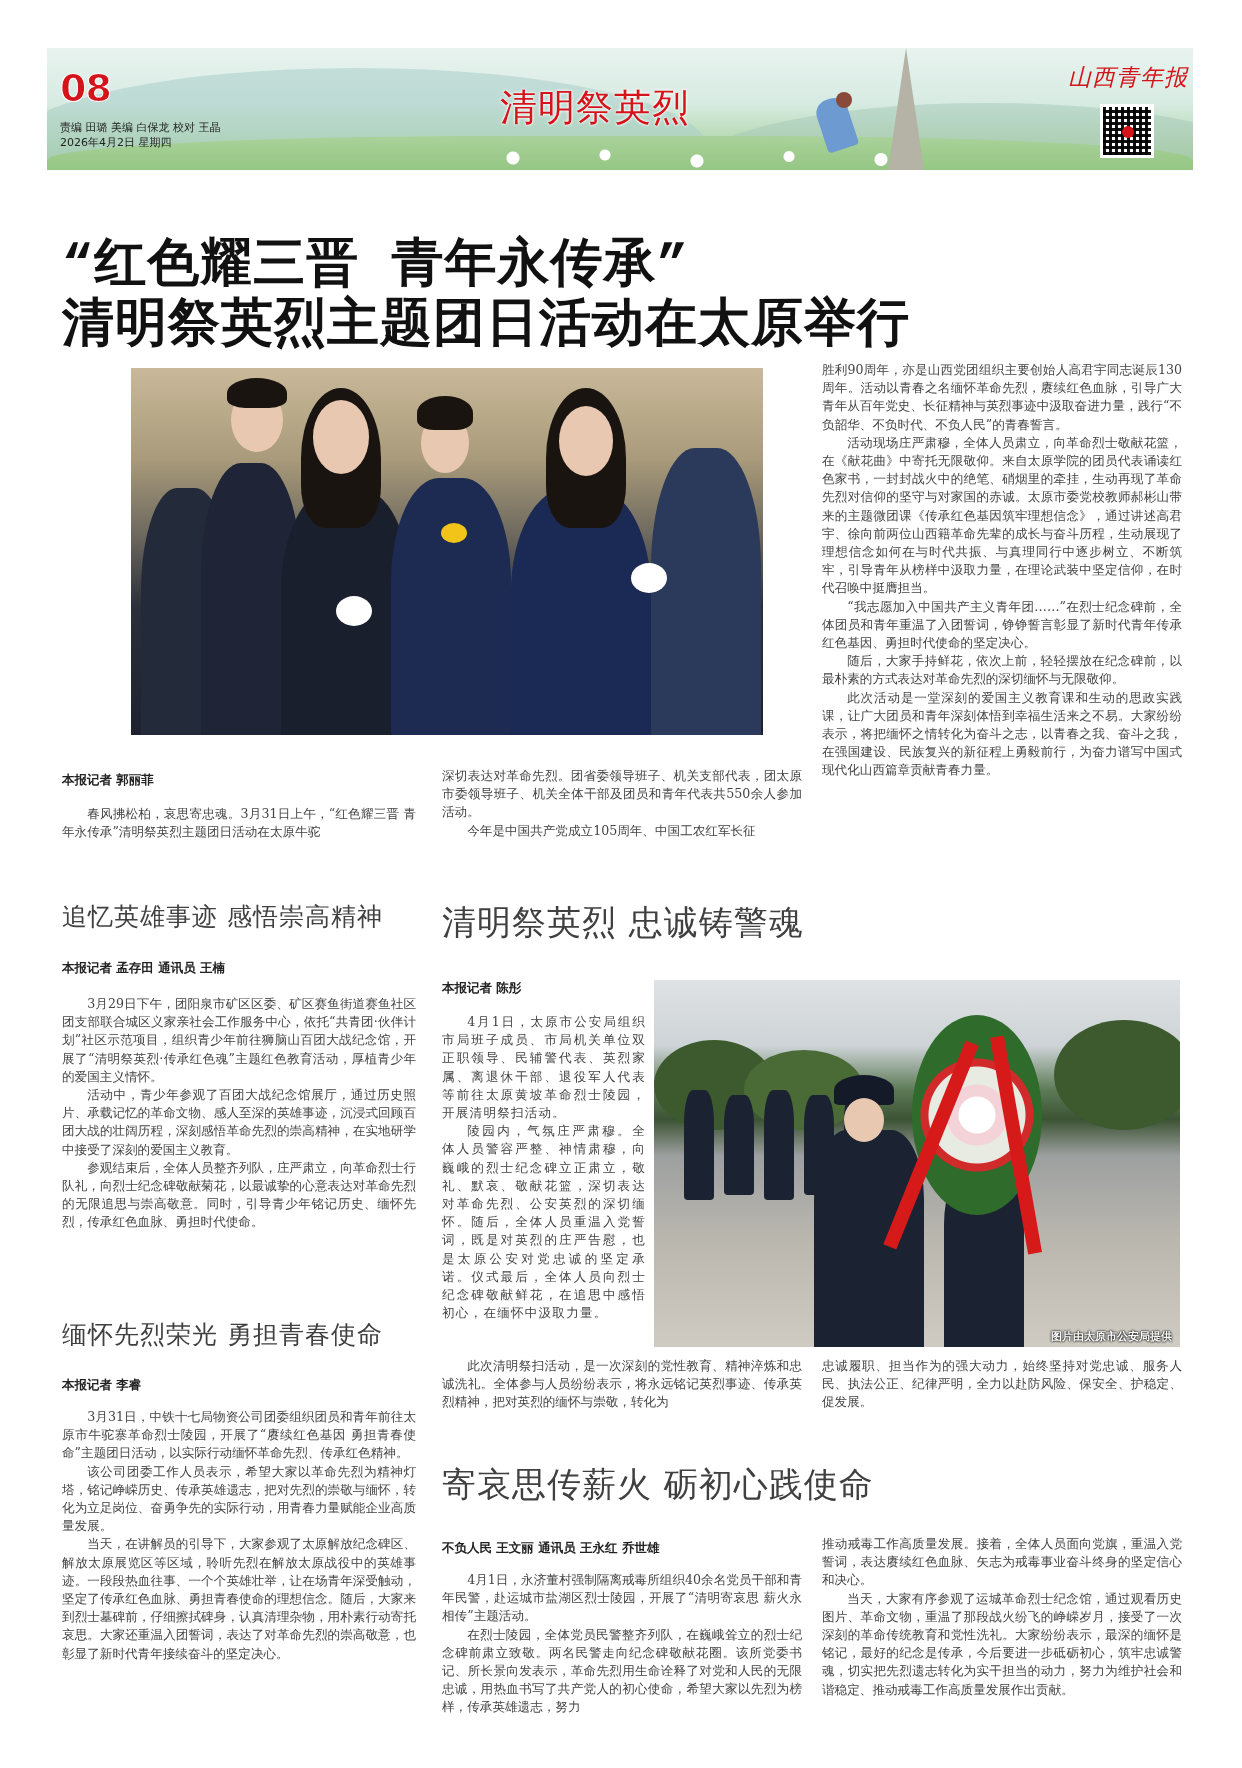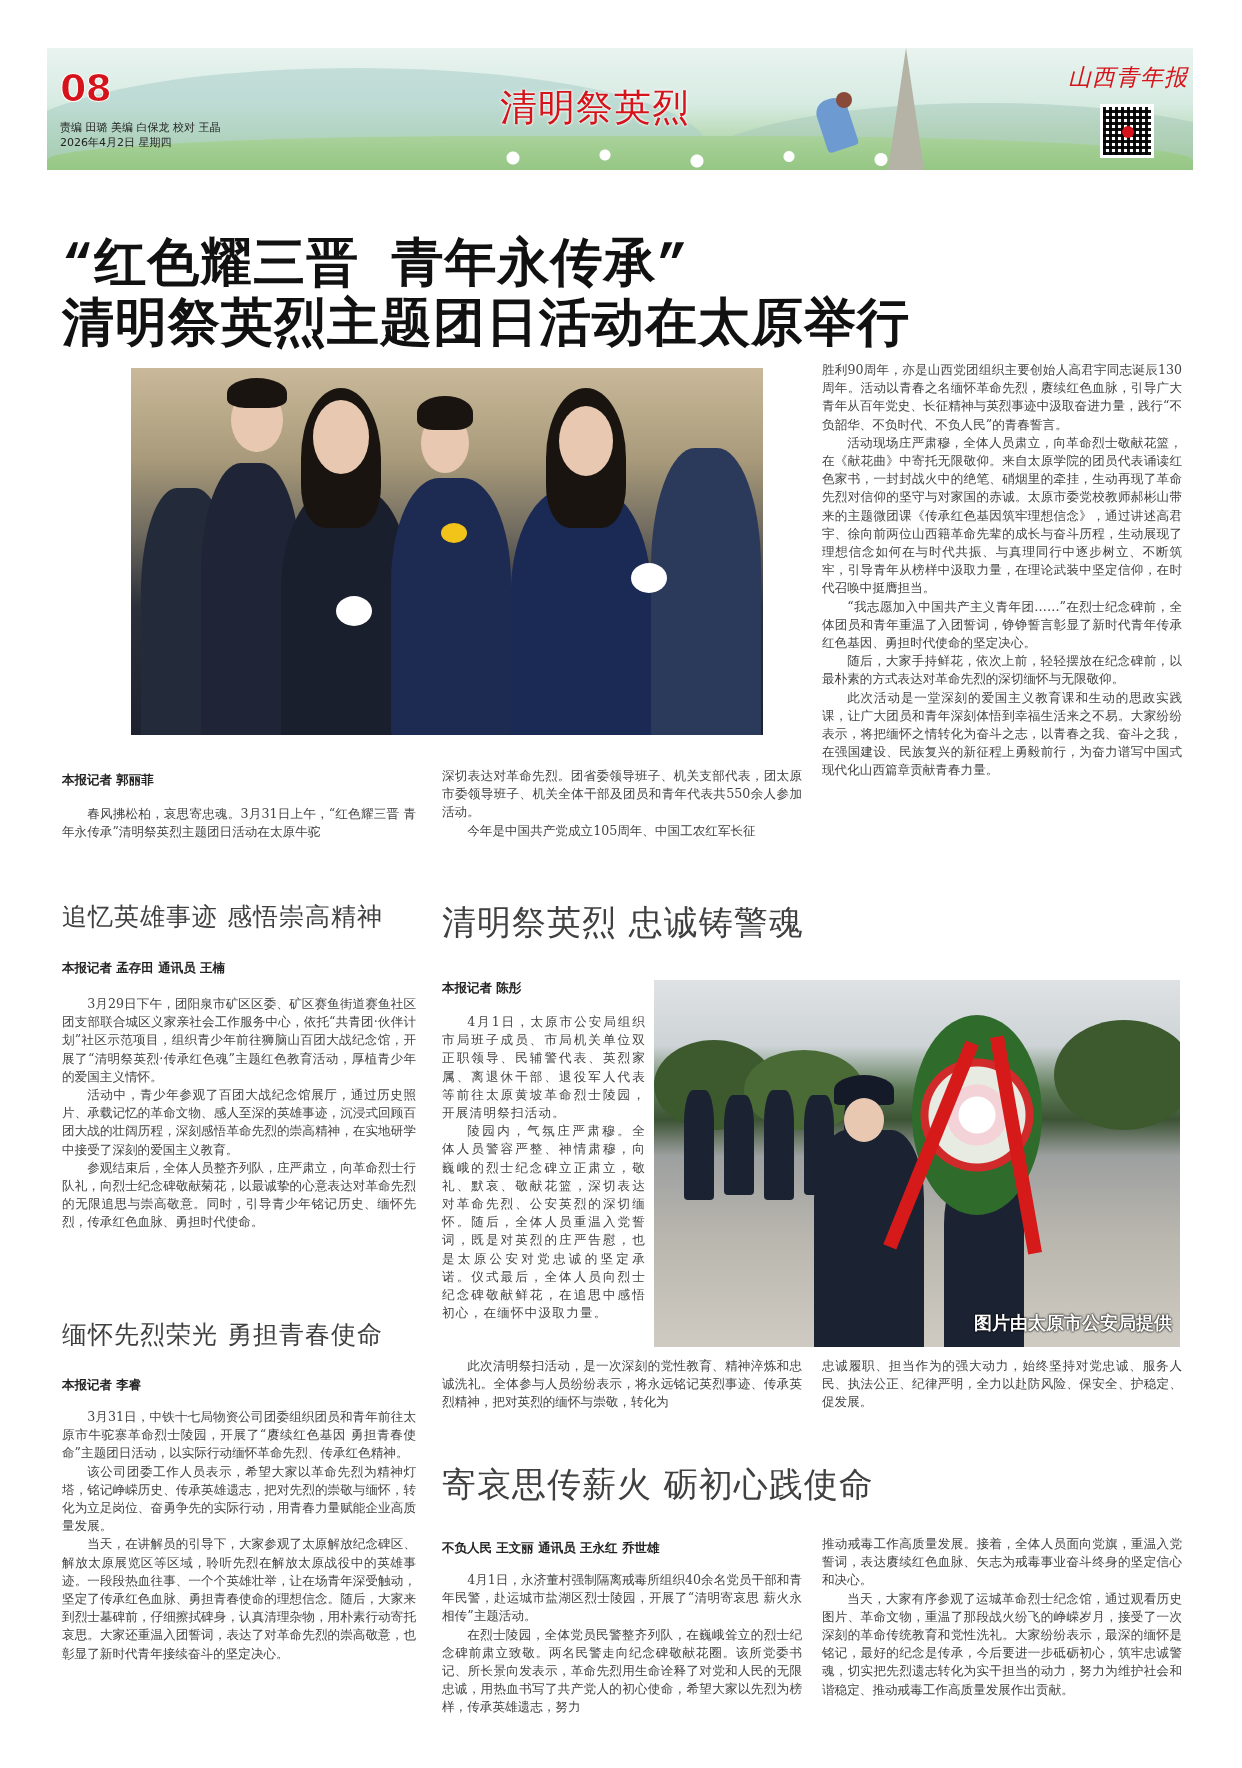--- a/index.html
+++ b/index.html
@@ -48,21 +48,21 @@
   
   .photo2 { left:654px; top:980px; width:526px; height:367px; overflow:hidden;
     background: linear-gradient(180deg,#dfe2e4 0%,#cdd3d6 18%,#5d7a56 30%,#3c5334 38%,#9da0a0 48%,#b9b6ae 70%,#cfcbc2 100%); }
   .p2-tree { position:absolute; border-radius:50%; background:#3d5a2e; }
   .p2-officer { position:absolute; background:#1b2232; border-radius:30% 30% 4px 4px; }
   .p2-cap { position:absolute; background:#141a28; border-radius:50% 50% 10% 10%; }
   .p2-wreath { position:absolute; left:258px; top:35px; width:130px; height:200px; border-radius:50%;
      background: radial-gradient(circle at 50% 50%, #fff 0 18px, #f3d2d8 19px 30px, #e8ebe2 31px 48px, #d12a2a 49px 56px, #2f6b2a 57px 65px); }
   .p2-ribbon { position:absolute; left:270px; top:55px; width:14px; height:220px; background:#d61a1a; transform:rotate(22deg); }
   .p2-ribbon.b { left:355px; transform:rotate(-10deg); }
-  .credit { right:8px; bottom:12px; font-family:"DejaVu Sans","Liberation Sans",sans-serif; font-weight:bold; font-size:18px; color:#fff; text-shadow:0 0 2px #000,0 0 2px #000; }
+  .credit { right:8px; bottom:3px; font-family:"DejaVu Sans","Liberation Sans",sans-serif; font-weight:bold; font-size:11px; color:#fff; text-shadow:0 0 2px #000,0 0 2px #000; }
 </style>
 </head>
 <body>
 
 <div class="abs masthead">
   <div class="hill1"></div>
   <div class="hill2"></div>
   <div class="hill3"></div>
   <div class="flowers"></div>
 </div>

